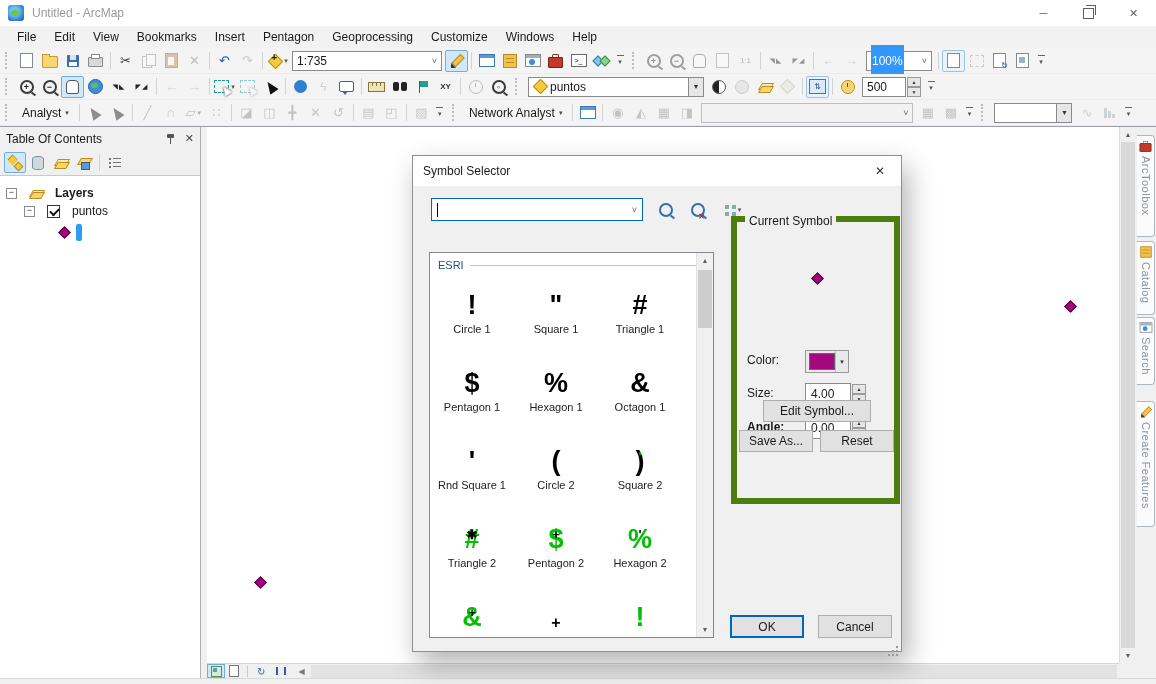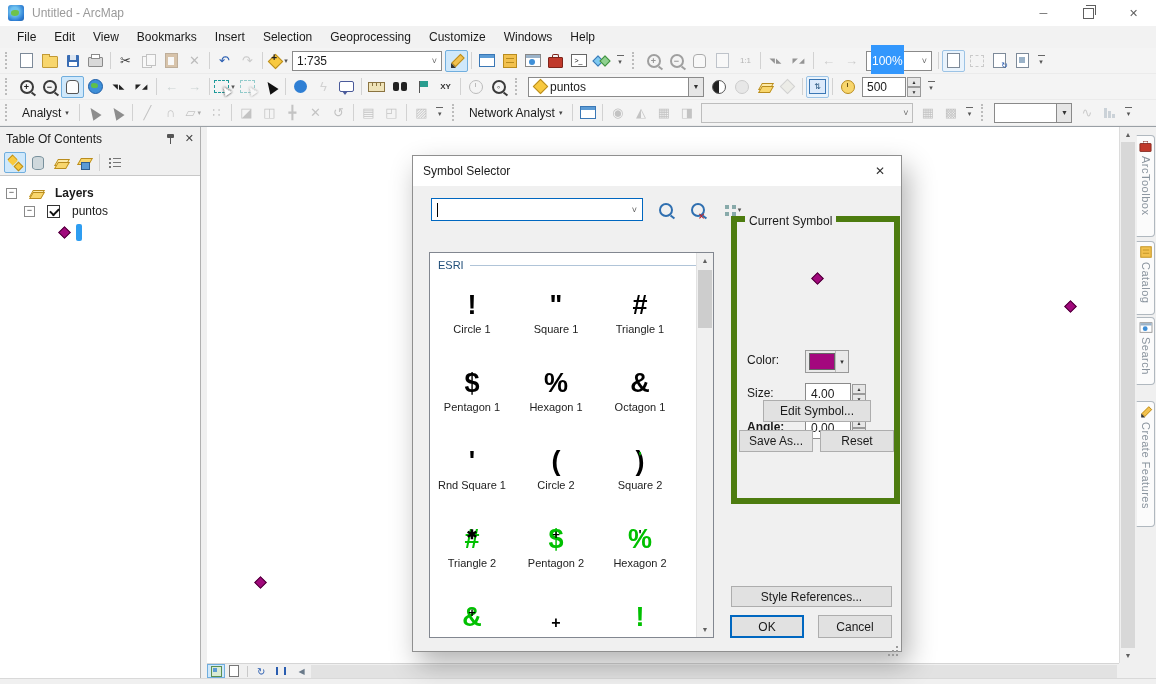--- a/index.html
+++ b/index.html
@@ -244,21 +244,21 @@
       <div class="wbtn">✕</div>
     </div>
   </div>
 
   <div class="menubar" id="menubar">
       <div class="menuitem">File</div>
       <div class="menuitem">Edit</div>
       <div class="menuitem">View</div>
       <div class="menuitem">Bookmarks</div>
       <div class="menuitem">Insert</div>
-      <div class="menuitem">Selection</div>
+      <div class="menuitem">Pentagon</div>
       <div class="menuitem">Geoprocessing</div>
       <div class="menuitem">Customize</div>
       <div class="menuitem">Windows</div>
       <div class="menuitem">Help</div>
     </div>
 
   <div class="tbrow" id="tbrow1" style="top:48px">
       <div class="tgrip"></div>
       <div class="tbtn">
         <span class="ic k-page"></span>
@@ -805,19 +805,18 @@
             <span>▲</span>
             <span>▼</span>
           </span>
       </div>
 
       <div class="btn editbtn">Edit Symbol...</div>
       <div class="btn savebtn">Save As...</div>
       <div class="btn resetbtn">Reset</div>
     </div>
 
-    <div class="btn stylerefbtn">Style References...</div>
     <div class="btn primary okbtn">OK</div>
     <div class="btn cancelbtn">Cancel</div>
     <div class="dgrip"></div>
   </div>
 
 </div>
 
 </body></html>

